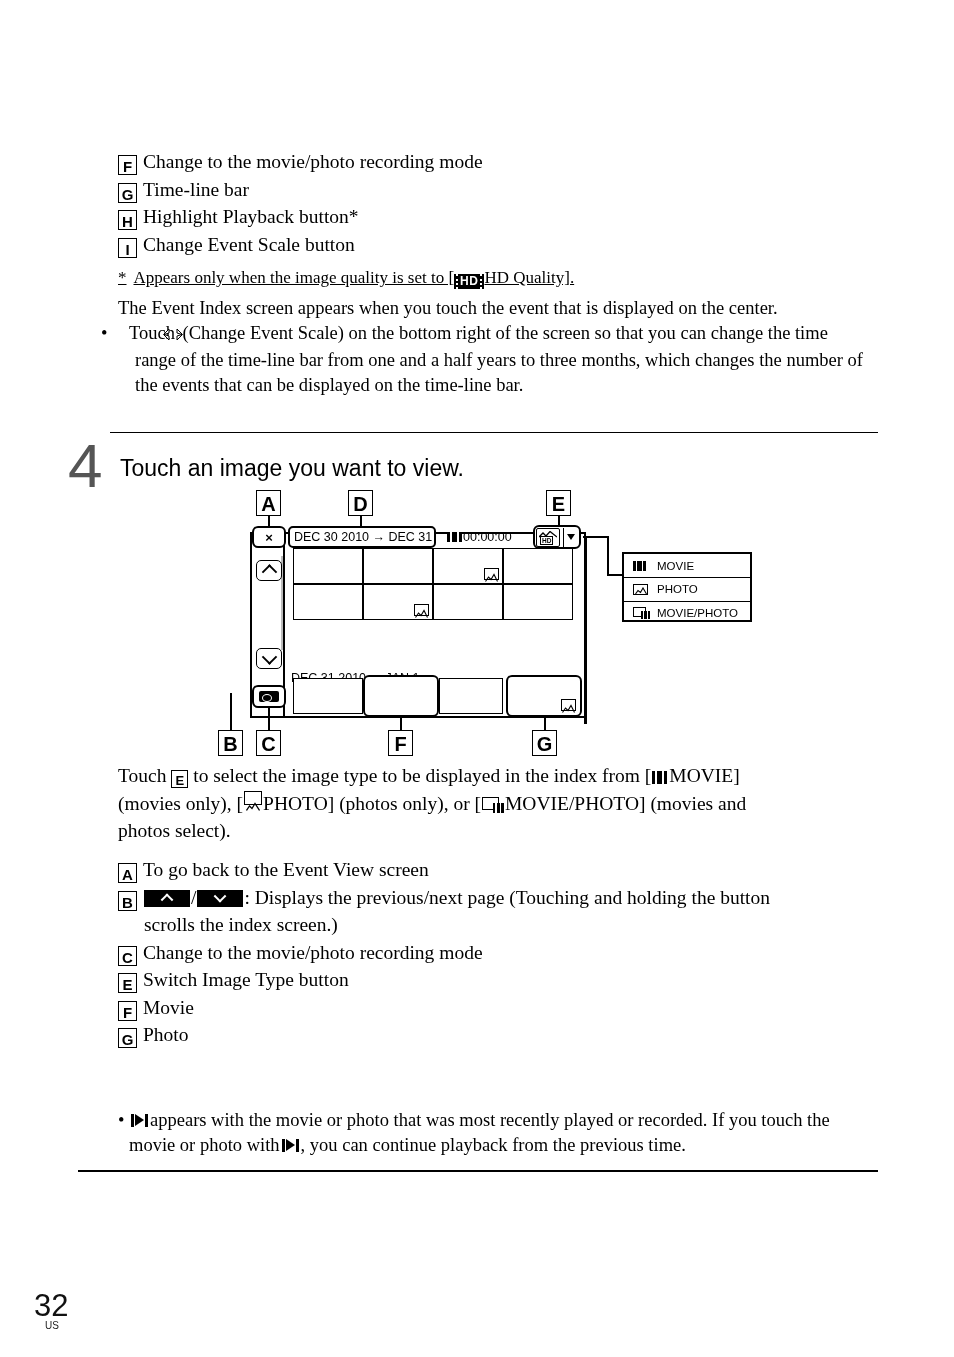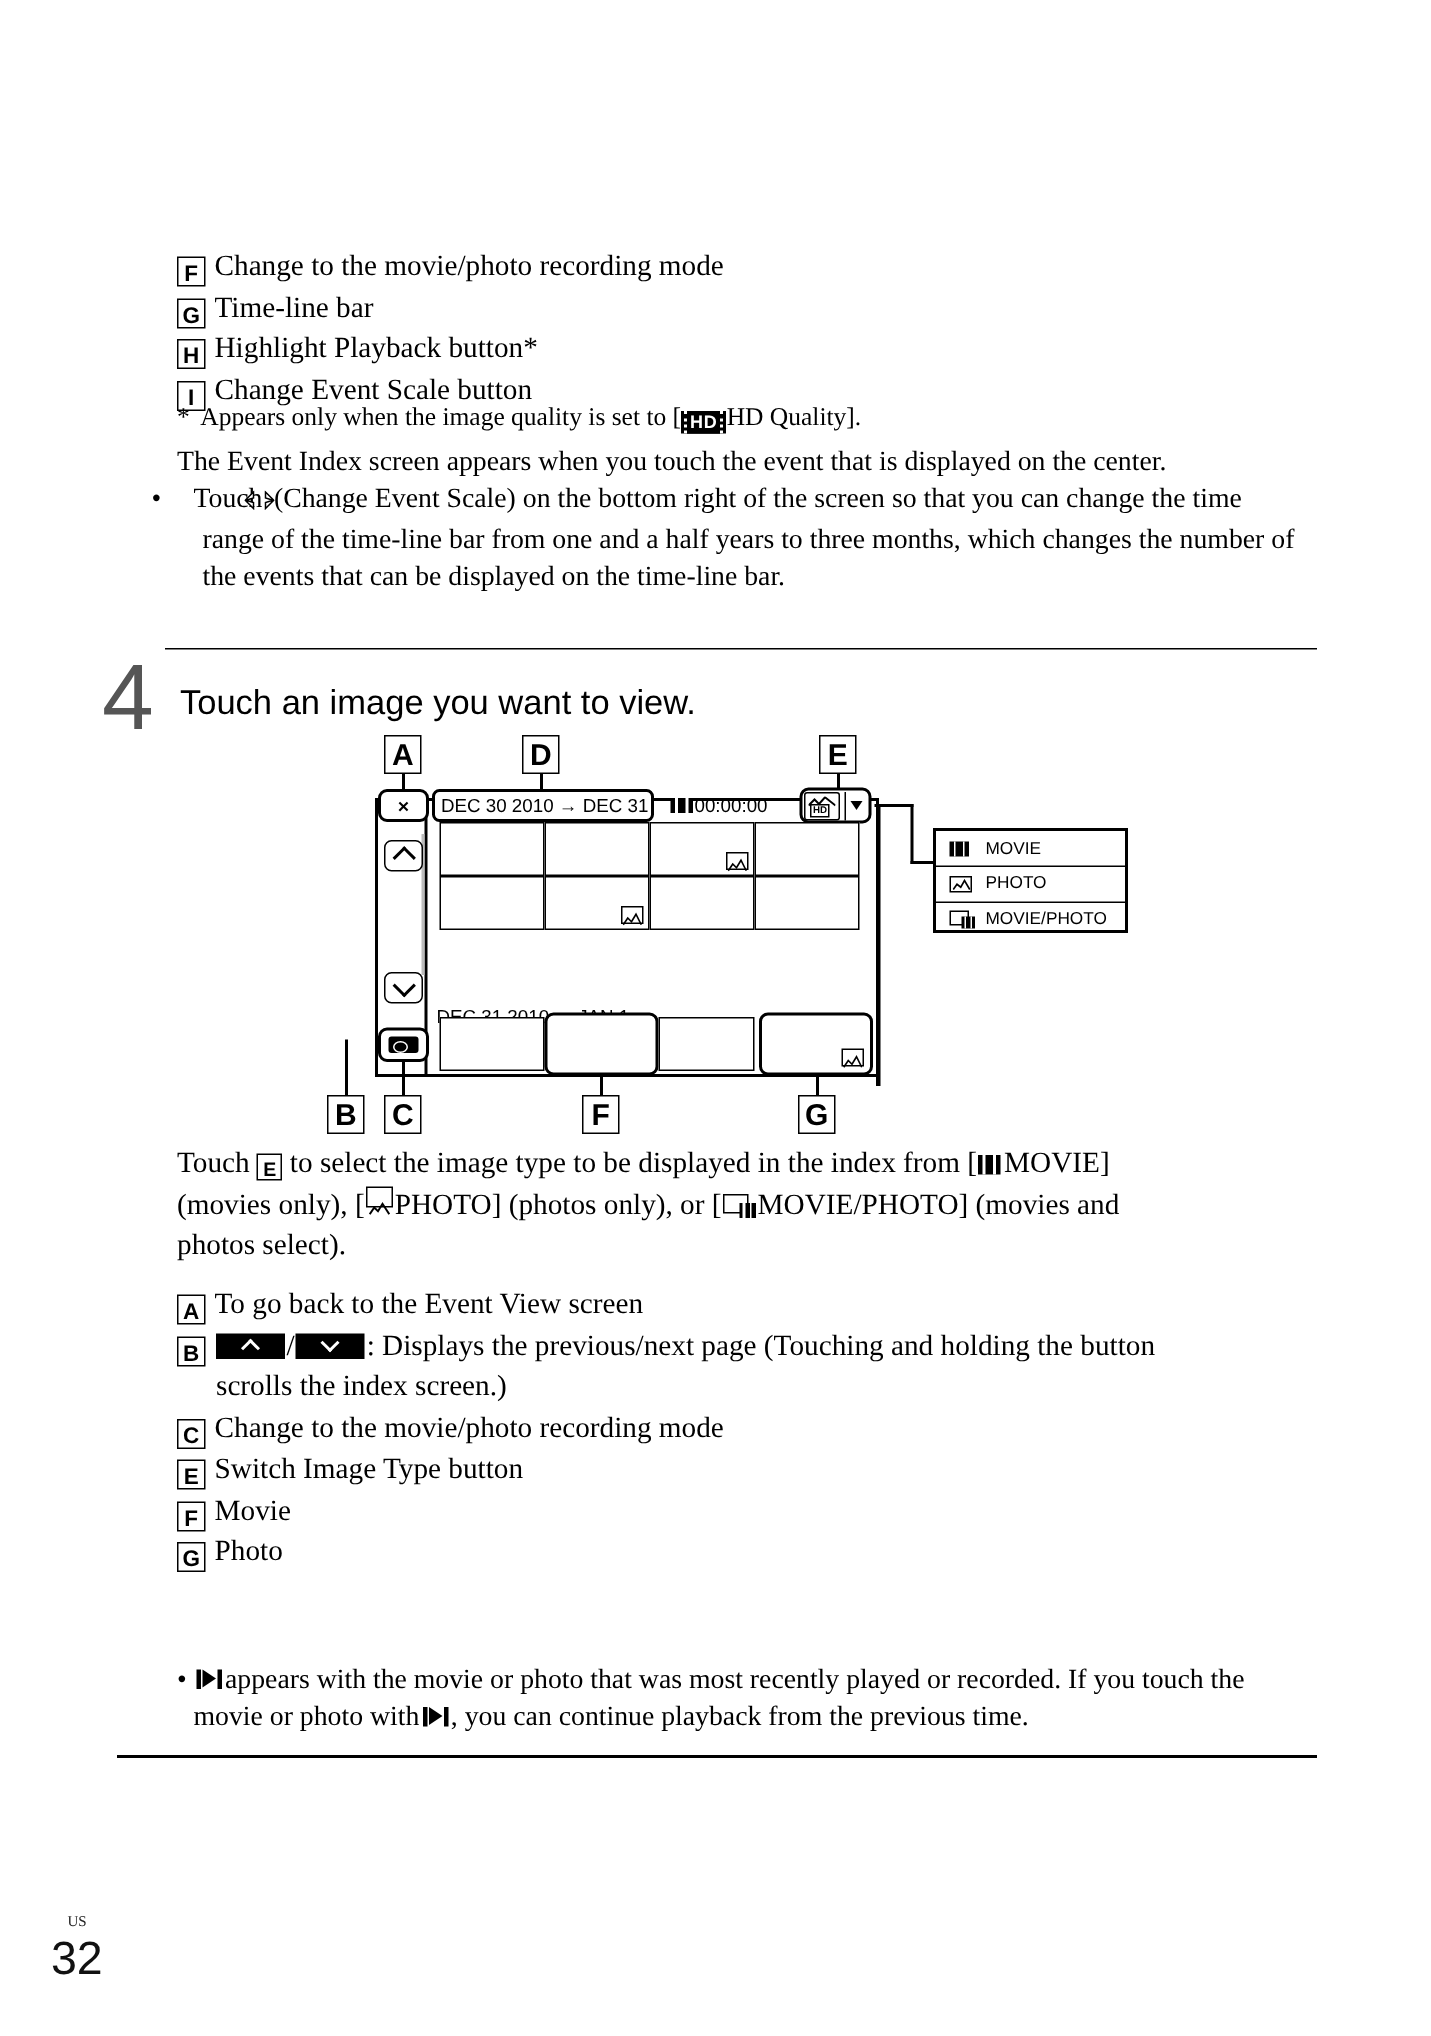--- a/index.html
+++ b/index.html
@@ -38,31 +38,31 @@
     padding-top: 3px;
   }
   .boxl-inline {
     width: 17px; height: 18px;
     font-size: 13px;
     padding-top: 3px;
     vertical-align: -3px;
   }
 
   
-  .ref-list { position: absolute; left: 118px; top: 148px; width: 760px; margin-top: 16px; }
+  .ref-list { position: absolute; left: 118px; top: 148px; width: 760px; }
   .ref-row {
     font-size: 19.5px;
     line-height: 27.5px;
     white-space: nowrap;
   }
   .ref-row .lbl { margin-right: 6px; }
 
   .footnote {
     position: absolute; left: 118px; top: 266px;
-    font-size: 17px; line-height: 24px;
+    font-size: 17px; line-height: 24px; text-decoration: underline;
   }
   .footnote .star { margin-right: 7px; }
 
   
   .hd-badge {
     display: inline-block;
     background: #000;
     color: #fff;
     font-family: "Liberation Sans", sans-serif;
     font-weight: bold;
@@ -349,22 +349,22 @@
   .resume-glyph .bar.l{left:0;}
   .resume-glyph .bar.r{right:0;}
   .resume-glyph .tri{
     position:absolute;left:4px;top:0;
     width:0;height:0;border-top:6.5px solid transparent;border-bottom:6.5px solid transparent;
     border-left:9px solid #000;
   }
 
   
   .pg-us{
-    position:absolute; left:45px; top:1276px;
-    font-family:Liberation Serif, serif;
+    position:absolute; left:45px; top:1320px;
+    font-family:Liberation Sans, sans-serif;
     font-size:10px; color:#222;
   }
   .pg-no{
     position:absolute; left:34px; top:1288px;
     font-family:"Liberation Sans", sans-serif;
     font-size:31px; font-weight:300; color:#111;
   }
 </style>
 </head>
 <body>

